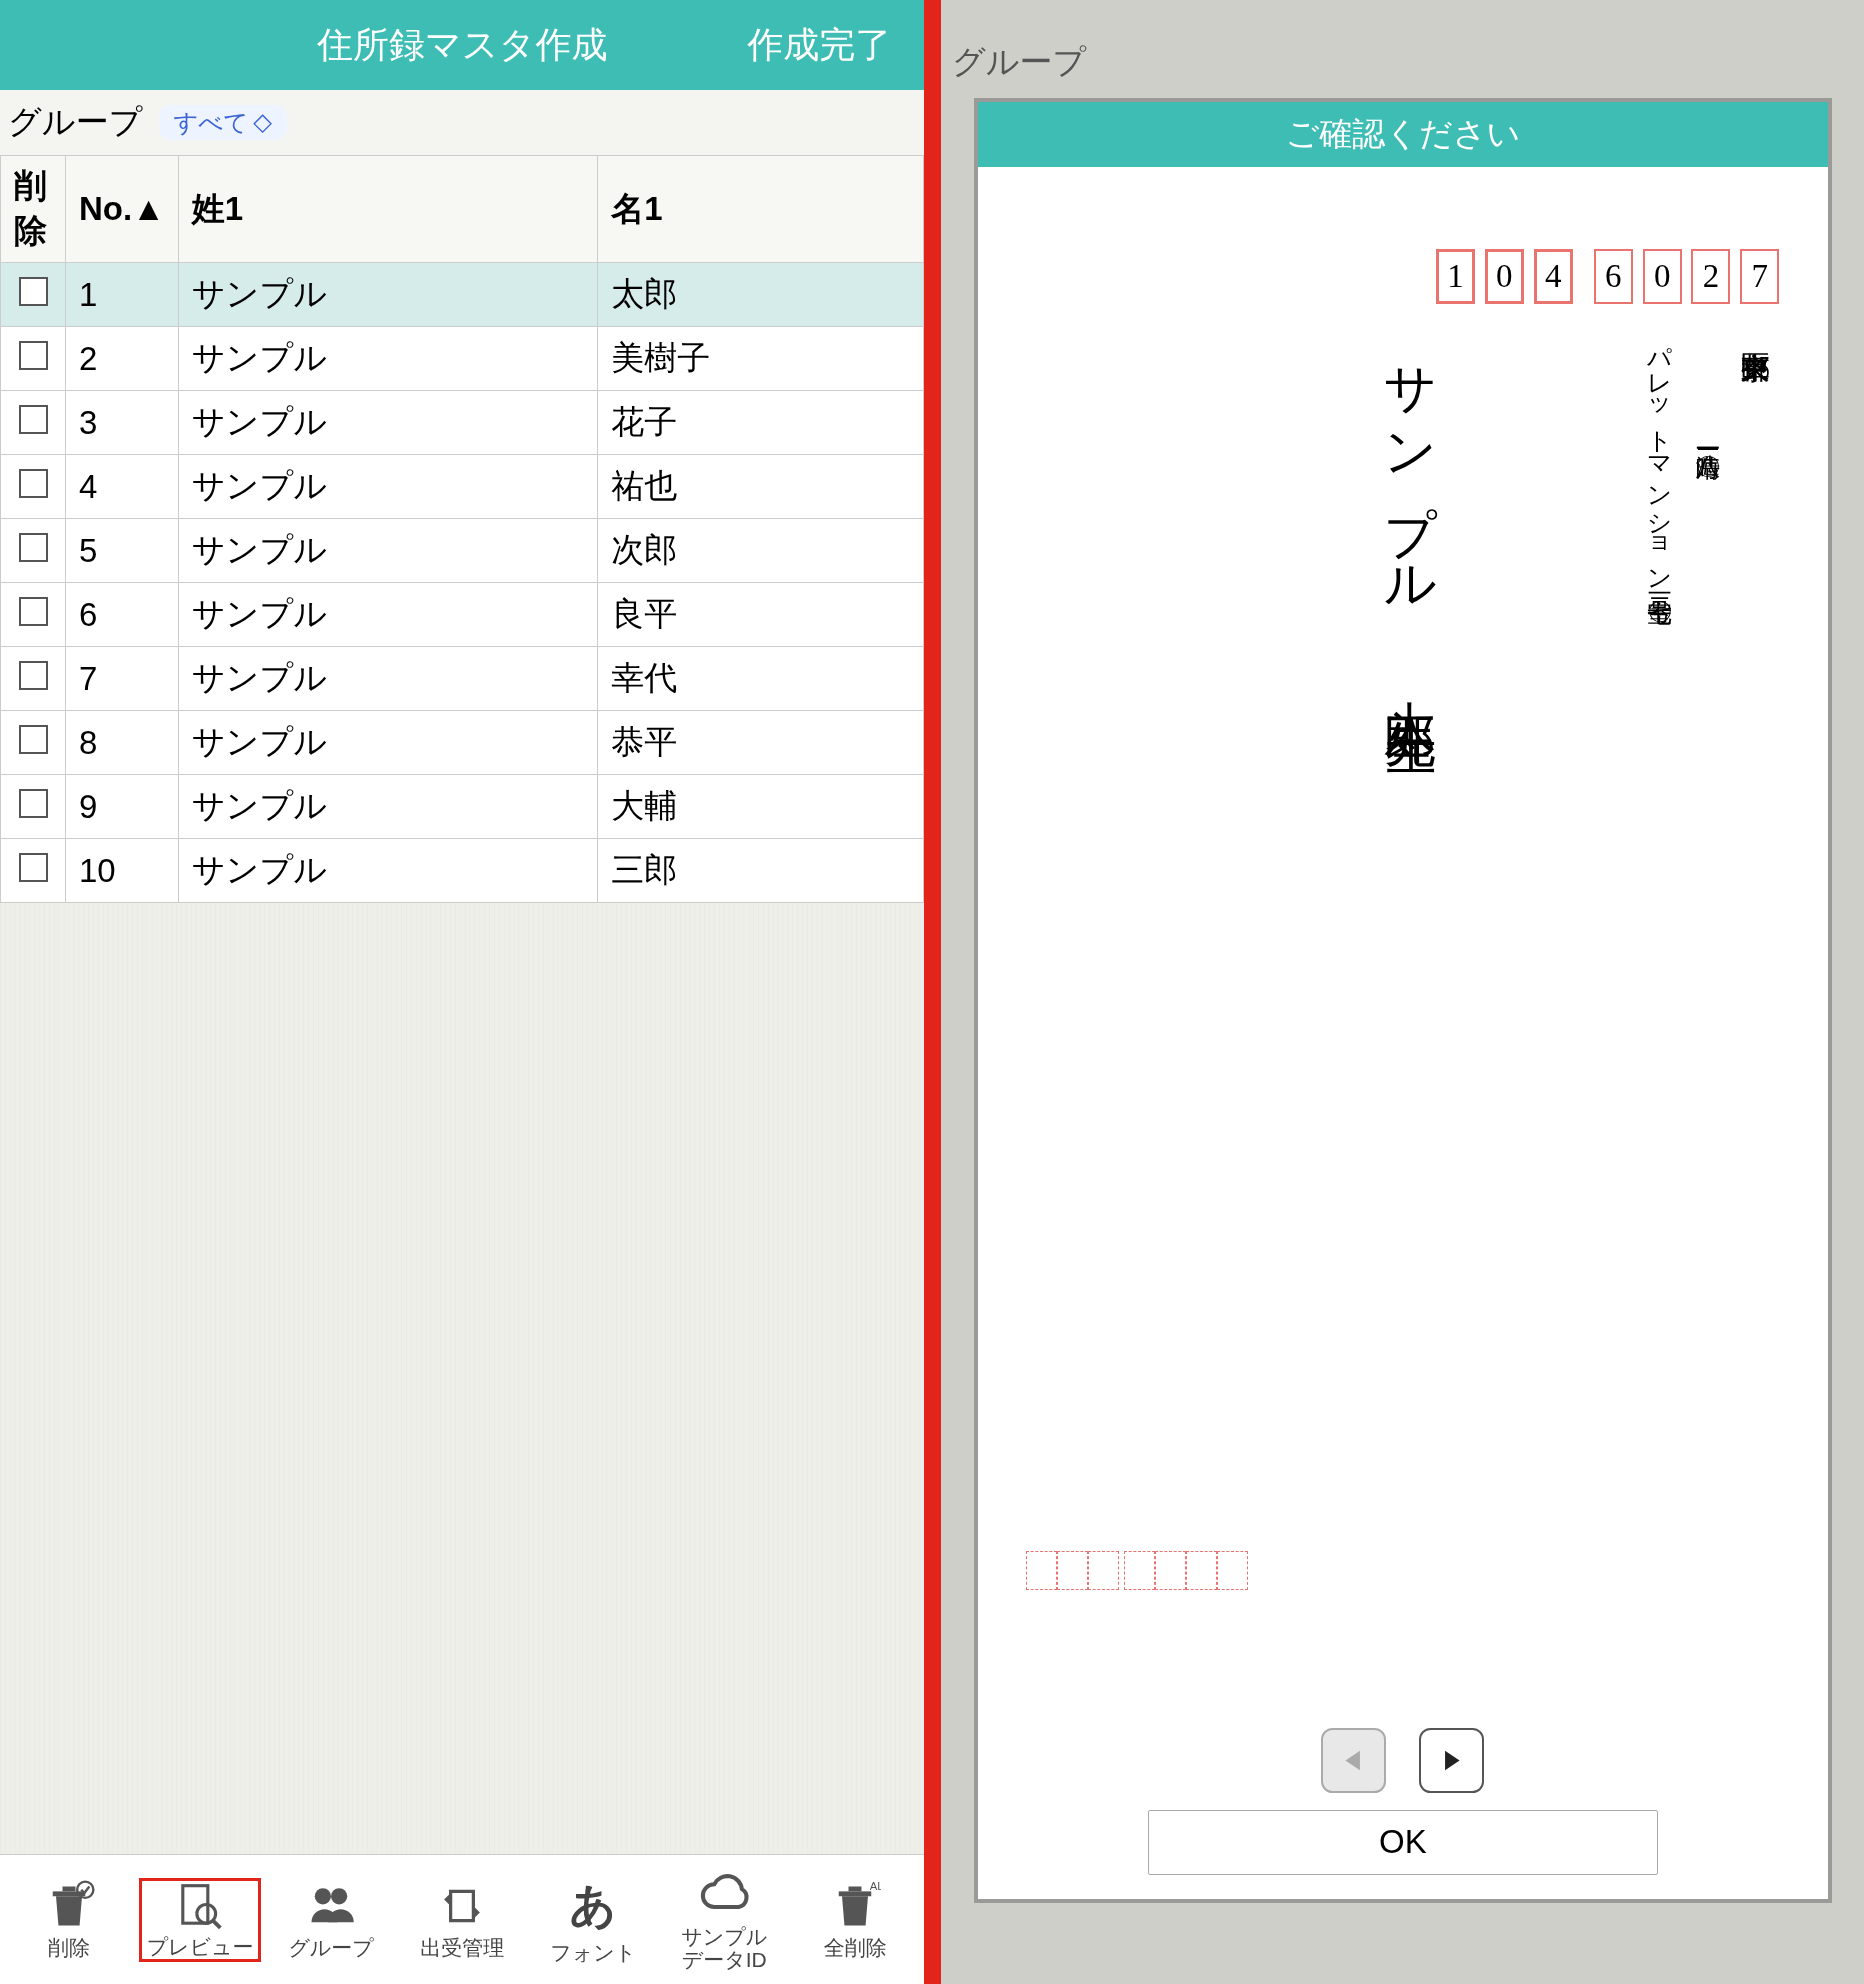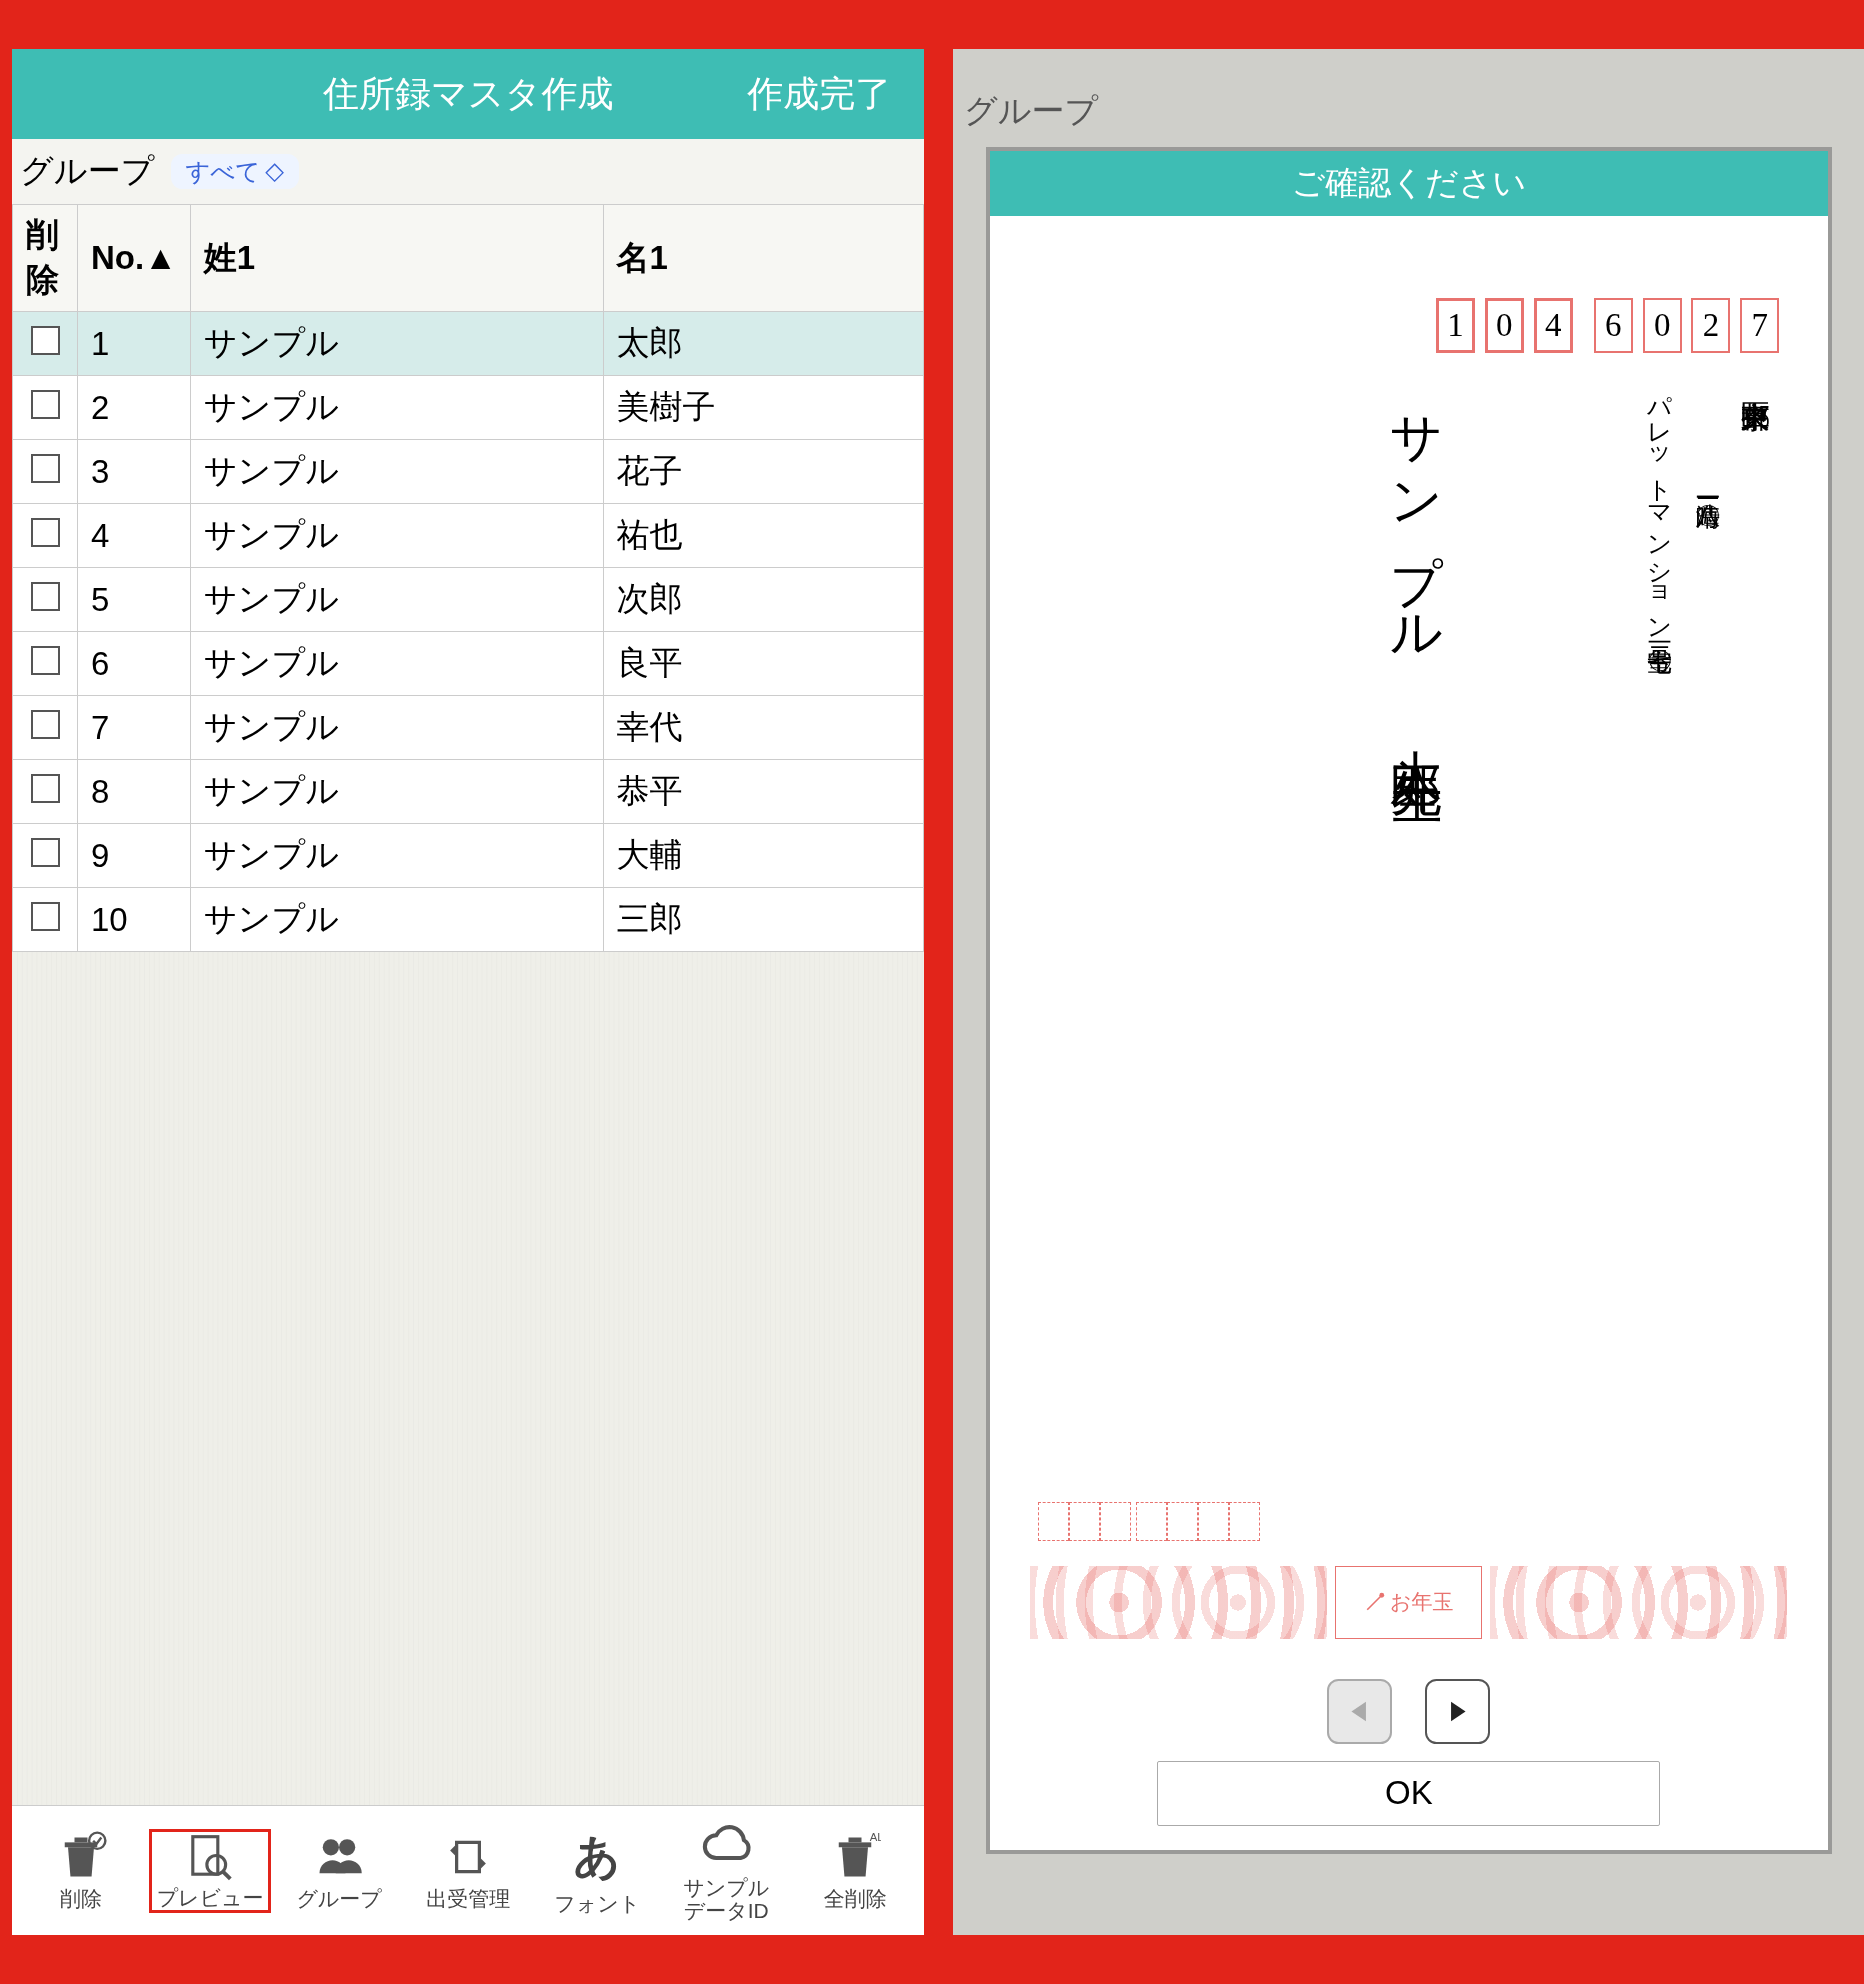--- a/index.html
+++ b/index.html
@@ -9,23 +9,22 @@
   gap: 16.3px;
   padding: 0;
   font-family: "Hiragino Sans", "Meiryo", sans-serif;
   width: 1865px;
   height: 1984px;
 }
 .phone {
   background: #0f766e;
   flex: 1;
   display: flex;
-  flex-direction: column;
+  flex-direction: row;
   position: relative;
-  margin-left: 12px;
 }
 .red-top { height: 49px; background:#e2241a; }
 .red-bottom { height: 49px; background:#e2241a; }
 .screen {
   flex: 1;
   background: #f0f0ec;
   display: flex;
   flex-direction: column;
   position: relative;
 }
@@ -334,31 +333,20 @@
         <div class="vtext name">サンプル　太郎先生</div>
         <div class="sender-zip">
           <span class="zb"></span>
             <span class="zb"></span>
             <span class="zb"></span>
             <span class="zb" style="margin-left:4.9px"></span>
             <span class="zb"></span>
             <span class="zb"></span>
             <span class="zb"></span>
         </div>
-        <div class="bottom-deco">
-          <div class="deco-side"></div>
-          <div class="deco-mid">
-            <svg width="21" height="21" viewBox="0 0 26 26">
-                <line x1="4" y1="22" x2="22" y2="4" stroke="#e8736f" stroke-width="2"></line>
-                <circle cx="22" cy="4" r="3" fill="#e8736f"></circle>
-              </svg>
-            <span>お年玉</span>
-          </div>
-          <div class="deco-side"></div>
-        </div>
       </div>
       <div class="nav">
         <div class="nav-btn dis">
           <svg width="29" height="29" viewBox="0 0 36 36">
               <path d="M26 6 L8 18 L26 30 Z" fill="#aaa"></path>
             </svg>
         </div>
         <div class="nav-btn">
           <svg width="29" height="29" viewBox="0 0 36 36">
               <path d="M10 6 L28 18 L10 30 Z" fill="#222"></path>

